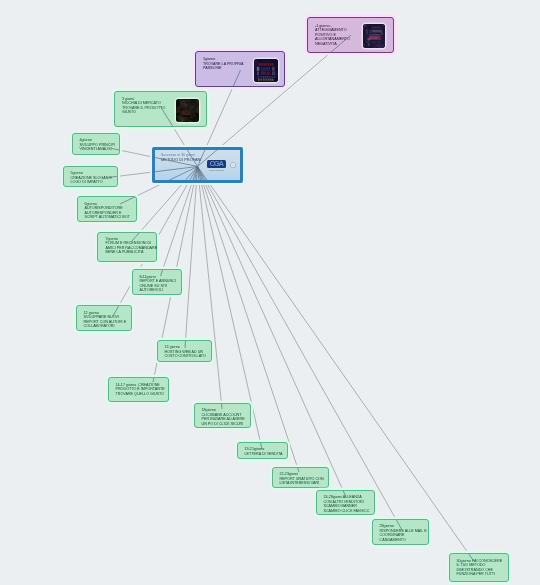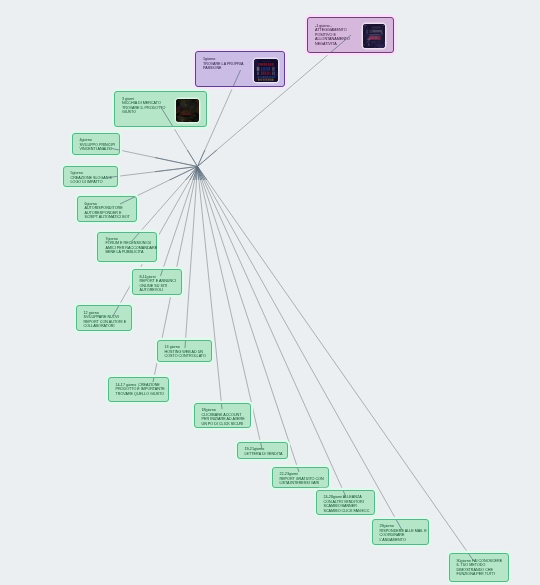--- a/index.html
+++ b/index.html
@@ -388,20 +388,36 @@
 COORDINARE
 L'ANDAMENTO</div>
 </div>
   <div class="node green" style="left:449px;top:553px;width:60px;height:29px">
   <div class="txt" style="left:6.5px;top:4.5px">30giorno FAI CONOSCERE
 IL TUO METODO
 DIMOSTRANDO CHE
 FUNZIONA PER TUTTI</div>
 </div>
 
+  <div id="center" style="left:152px;top:147px;width:91px;height:36px">
+    <div class="ctitle">Successo in 30 giorni</div>
+    <div class="csub">METODO DI PROFANI</div>
+    <div id="logo">
+      <div class="lt">CGA</div>
+    </div>
+    <div id="logocap">GIULIO CESARE</div>
+    <div id="badge">
+      <svg viewBox="0 0 24 24">
+          <circle cx="12" cy="12" r="11.5" fill="#93adc3"></circle>
+      <circle cx="12" cy="12" r="9.5" fill="#cfdeea"></circle>
+      <path d="M5.5 6.5 L18.5 6.5 L18.5 12.5 Q18.5 17.5 12 20.5 Q5.5 17.5 5.5 12.5 Z" fill="#e7f1f8"></path>
+      <path d="M12 9 L15 13 L12 17.5 L9 13 Z" fill="#a6c0d4"></path>
+        </svg>
+    </div>
+  </div>
   <svg id="links-over" viewBox="0 0 540 585">
     <defs>
         <clipPath id="centerclip">
           <rect x="155" y="150" width="85" height="30"></rect>
         </clipPath>
         <clipPath id="clip-n1">
           <rect x="308" y="18" width="85" height="34"></rect>
         </clipPath>
         <clipPath id="clip-n2">
           <rect x="196" y="52" width="88" height="34"></rect>

